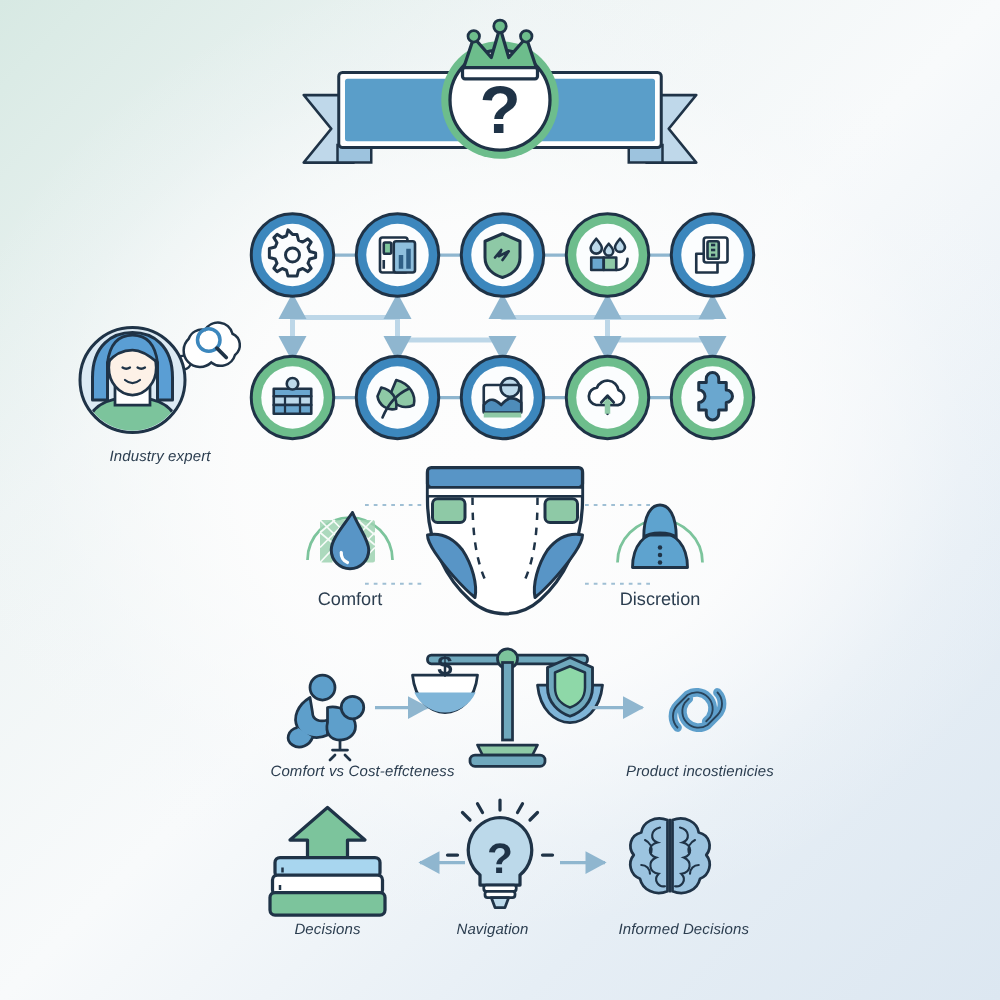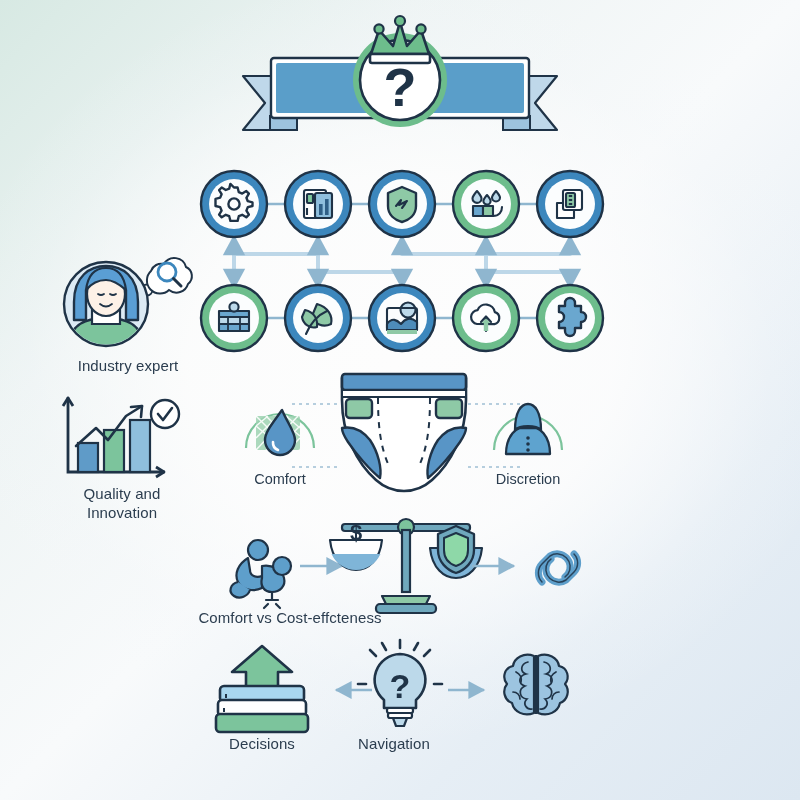--- a/index.html
+++ b/index.html
@@ -9,22 +9,23 @@
     background:#f2f6f7;
   }
   #canvas{
     position:relative;width:800px;height:800px;
     background:
       radial-gradient(ellipse 70% 60% at 50% 45%, #fdfdfd 0%, rgba(253,253,253,0.85) 38%, rgba(245,248,250,0.25) 66%, rgba(245,248,250,0) 80%),
       linear-gradient(135deg, #d7e9e3 0%, #eef4f4 26%, #f8fafb 50%, #e6eef5 76%, #dce7f1 100%);
   }
   .lbl{
     position:absolute;text-align:center;color:#2b3d4f;
-    font-size:15px;line-height:19px;letter-spacing:.1px;
+    font-size:12px;line-height:19px;letter-spacing:.1px;
     white-space:pre-line;
+    font-style:italic;
   }
   svg{display:block;overflow:visible;}
   .abs{position:absolute;}
 </style>
 </head>
 <body>
 
 <div id="canvas">
 
   <div class="abs" style="left:225px;top:8px;">
@@ -240,42 +241,20 @@
           <path d="M38 62 C40 46 48 40 58 40 C68 40 76 46 78 62 C70 55 64 52 58 52 C50 52 43 56 38 62 Z" fill="#5a9ed4" stroke="#1f3347" stroke-width="2.2" stroke-linejoin="round"></path>
           <path d="M50 66 q3 2 6 0" fill="none" stroke="#1f3347" stroke-width="1.8" stroke-linecap="round"></path>
           <path d="M62 66 q3 2 6 0" fill="none" stroke="#1f3347" stroke-width="1.8" stroke-linecap="round"></path>
           <path d="M52 76 q6 5 12 0" fill="none" stroke="#1f3347" stroke-width="1.8" stroke-linecap="round"></path>
         </g>
       </g>
     </svg>
     <div class="lbl" style="left:-10px;top:128px;width:180px;">Industry expert</div>
   </div>
 
-  <div class="abs" style="left:52px;top:392px;">
-    <svg width="140" height="95" viewBox="0 0 140 95">
-      <g>
-
-        <path d="M16 6 L16 80 L112 80" fill="none" stroke="#1f3347" stroke-width="2.8" stroke-linecap="round"></path>
-        <path d="M16 6 l-5 8 M16 6 l5 8" fill="none" stroke="#1f3347" stroke-width="2.8" stroke-linejoin="round"></path>
-        <path d="M112 80 l-8 -5 M112 80 l-8 5" fill="none" stroke="#1f3347" stroke-width="2.8" stroke-linejoin="round"></path>
-
-        <rect x="26" y="51" width="20" height="29" fill="#5f9bc8" stroke="#1f3347" stroke-width="2.2"></rect>
-        <rect x="52" y="38" width="20" height="42" fill="#7cc49c" stroke="#1f3347" stroke-width="2.2"></rect>
-        <rect x="78" y="28" width="20" height="52" fill="#8fbfdd" stroke="#1f3347" stroke-width="2.2"></rect>
-
-        <polyline points="24,54 44,36 56,48 74,24 90,14" fill="none" stroke="#1f3347" stroke-width="2.6" stroke-linejoin="round" stroke-linecap="round"></polyline>
-        <path d="M90 14 l-11 1 M90 14 l-1 11" fill="none" stroke="#1f3347" stroke-width="2.6" stroke-linecap="round"></path>
-
-        <circle cx="113" cy="22" r="14" fill="#ffffff" stroke="#1f3347" stroke-width="2.4"></circle>
-        <polyline points="106,22 111,28 120,16" fill="none" stroke="#1f3347" stroke-width="2.6" stroke-linecap="round" stroke-linejoin="round"></polyline>
-      </g>
-    </svg>
-    <div class="lbl" style="left:-15px;top:92px;width:170px;">Quality and
-Innovation</div>
-  </div>
 
   <div class="abs" style="left:228px;top:372px;">
     <svg width="352" height="128" viewBox="0 0 352 128">
 
       <g stroke="#9fbfd4" stroke-width="1.6" stroke-dasharray="3 4" fill="none">
         <line x1="64" y1="32" x2="112" y2="32"></line>
         <line x1="64" y1="95" x2="112" y2="95"></line>
         <line x1="240" y1="32" x2="292" y2="32"></line>
         <line x1="240" y1="95" x2="292" y2="95"></line>
       </g>
@@ -372,20 +351,21 @@
       <g transform="translate(348,50)" fill="none" stroke="#5e9fcb" stroke-width="7" stroke-linecap="round">
         <path d="M-16 14 a13 13 0 0 1 0 -18 l8 -8 a13 13 0 0 1 18 18 l-3 3"></path>
         <path d="M16 -14 a13 13 0 0 1 0 18 l-8 8 a13 13 0 0 1 -18 -18 l3 -3"></path>
         <g stroke="#1f3347" stroke-width="1.5" fill="none" opacity="0.85">
           <path d="M-16 14 a13 13 0 0 1 0 -18 l8 -8 a13 13 0 0 1 18 18 l-3 3"></path>
           <path d="M16 -14 a13 13 0 0 1 0 18 l-8 8 a13 13 0 0 1 -18 -18 l3 -3"></path>
         </g>
       </g>
     </svg>
     <div class="lbl" style="left:-35px;top:90px;width:230px;">Comfort vs Cost-effcteness</div>
+    <div class="lbl" style="left:240px;top:90px;width:220px;">Product incostienicies</div>
   </div>
 
   <div class="abs" style="left:200px;top:642px;">
     <svg width="400" height="100" viewBox="0 0 400 100">
       <defs>
         <marker id="ar3" markerWidth="9" markerHeight="9" refX="6.5" refY="4.5" orient="auto">
           <path d="M0.5 1 L7 4.5 L0.5 8 Z" fill="#8fb6cf"></path>
         </marker>
       </defs>
 
@@ -428,20 +408,21 @@
           <path d="M-20 -18 C-16 -16 -14 -12 -15 -8"></path>
           <path d="M20 -18 C16 -16 14 -12 15 -8"></path>
           <path d="M-23 2 C-19 2 -16 5 -16 9"></path>
           <path d="M23 2 C19 2 16 5 16 9"></path>
         </g>
         <line x1="0" y1="-35" x2="0" y2="24" stroke="#1f3347" stroke-width="2.2"></line>
       </g>
     </svg>
     <div class="lbl" style="left:-8px;top:92px;width:140px;">Decisions</div>
     <div class="lbl" style="left:124px;top:92px;width:140px;">Navigation</div>
+    <div class="lbl" style="left:262px;top:92px;width:170px;">Informed Decisions</div>
   </div>
 
   <div class="abs" style="left:0;top:0;width:0;height:0;overflow:hidden;">
     
     
   </div>
 
 </div>
 
 </body></html>

